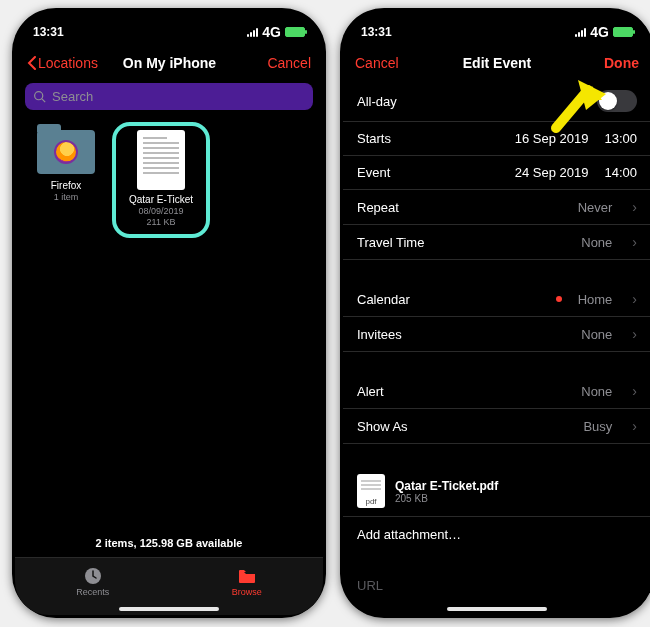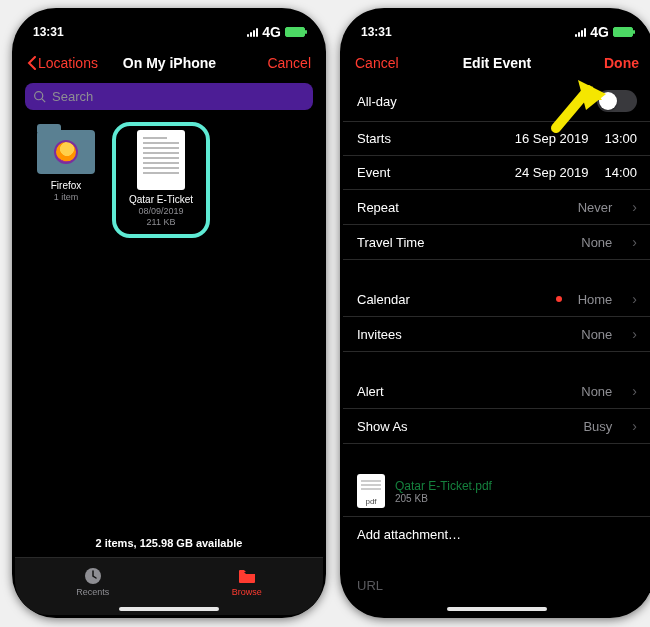--- a/index.html
+++ b/index.html
@@ -148,21 +148,21 @@
     display:flex; align-items:center; gap:10px; padding:8px 14px;
     border-bottom: 0.5px solid #2a2a2a;
   }
   .pdf-ic {
     width: 28px; height: 34px; background:#fff; border-radius:3px; position:relative;
     display:flex; align-items:flex-end; justify-content:center;
     color:#444; font-size:8px; padding-bottom:2px;
   }
   .pdf-ic::before { content:""; position:absolute; top:6px; left:4px; right:4px; height:2px; background:#ccc; box-shadow: 0 4px 0 #ccc, 0 8px 0 #ccc; }
   .attach-txt { font-size: 12px; }
-  .attach-txt .nm { color:#15803d; }
+  .attach-txt .nm { color:#ffffff;font-weight:bold; }
   .attach-txt .sz { color:#8e8e93; font-size:10px; }
   .addattach { padding: 10px 14px; color:#fff; font-size: 13px; }
   .url-row { padding: 10px 14px; color:#5a5a5e; font-size: 13px; }
 
   
   .arrow-ann {
     position:absolute; top: 80px; right: 42px; z-index: 50;
     pointer-events: none;
   }
 </style>

